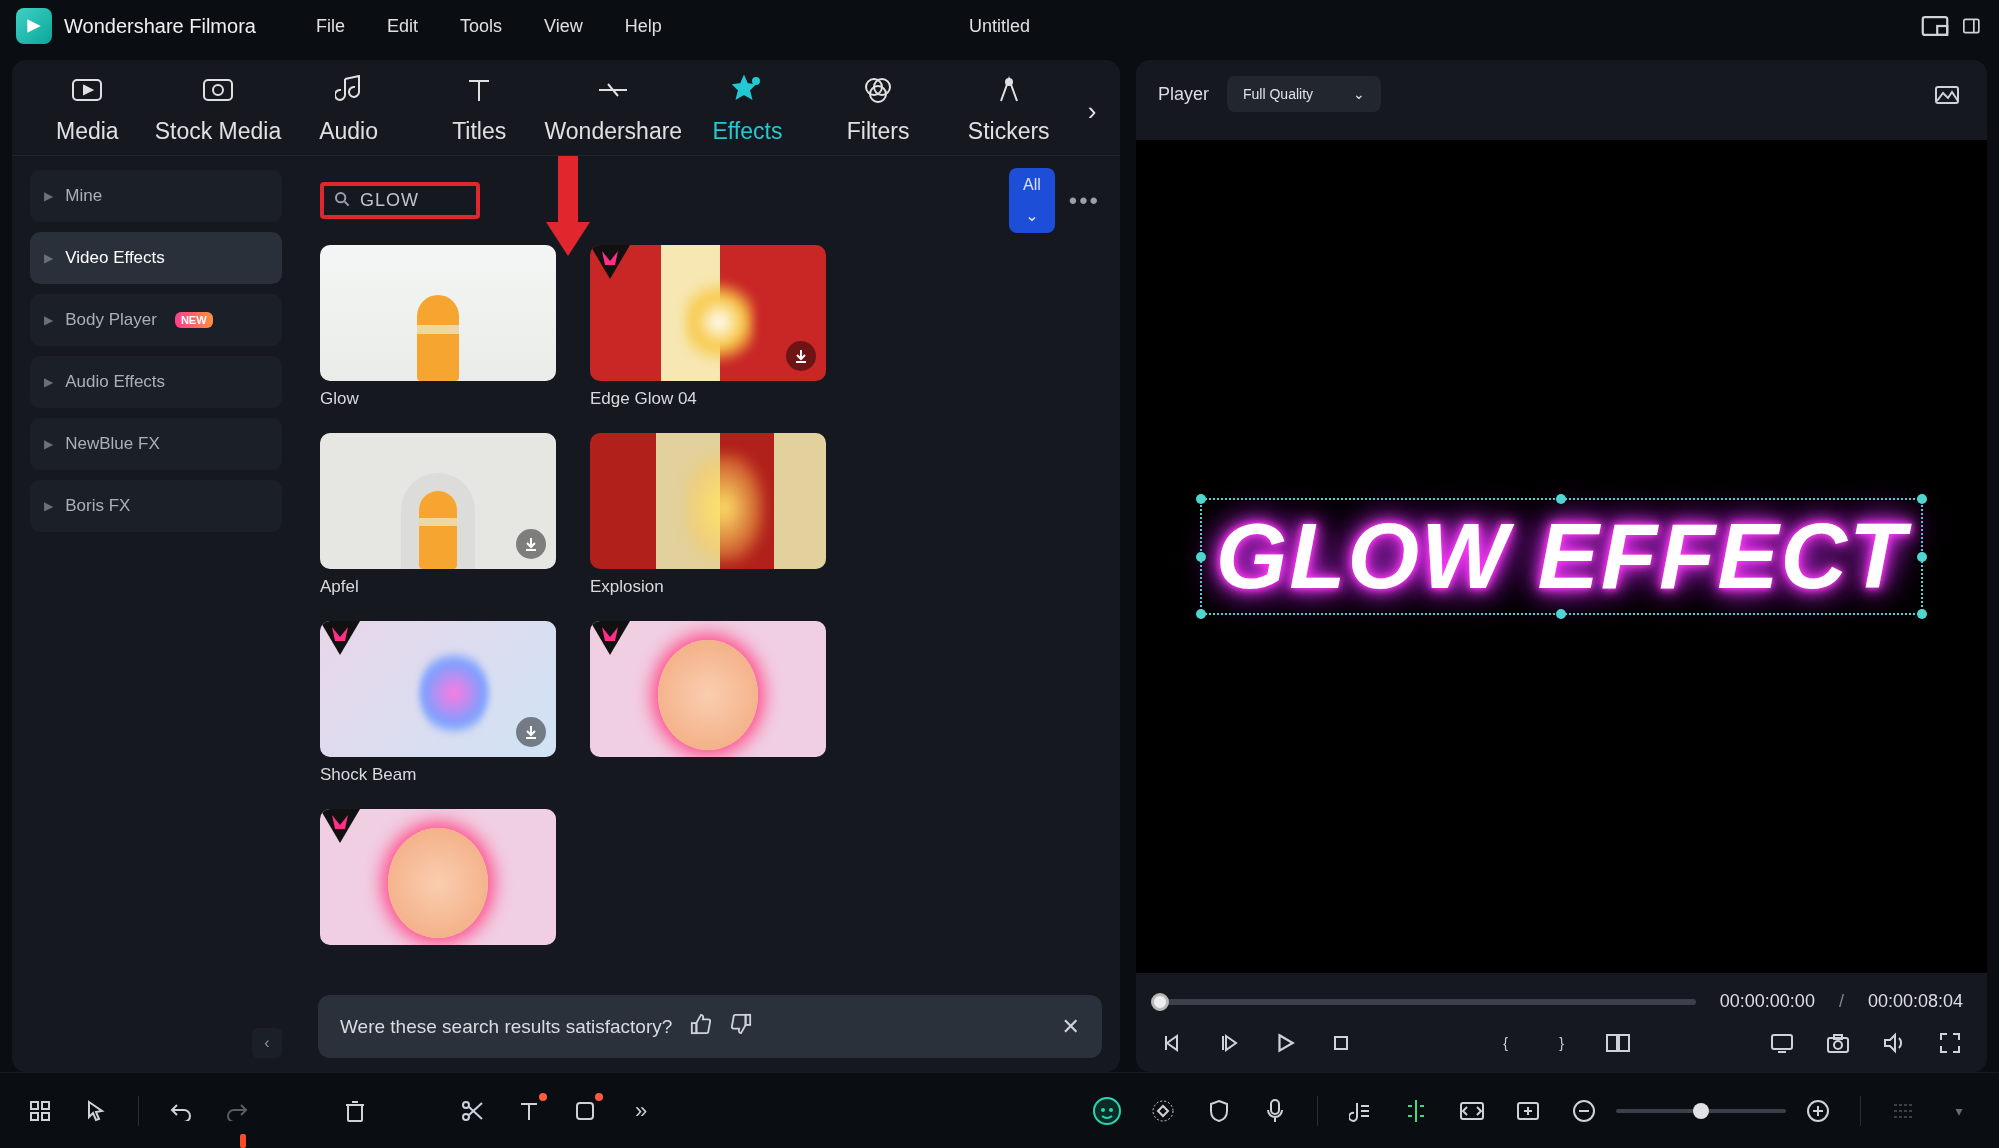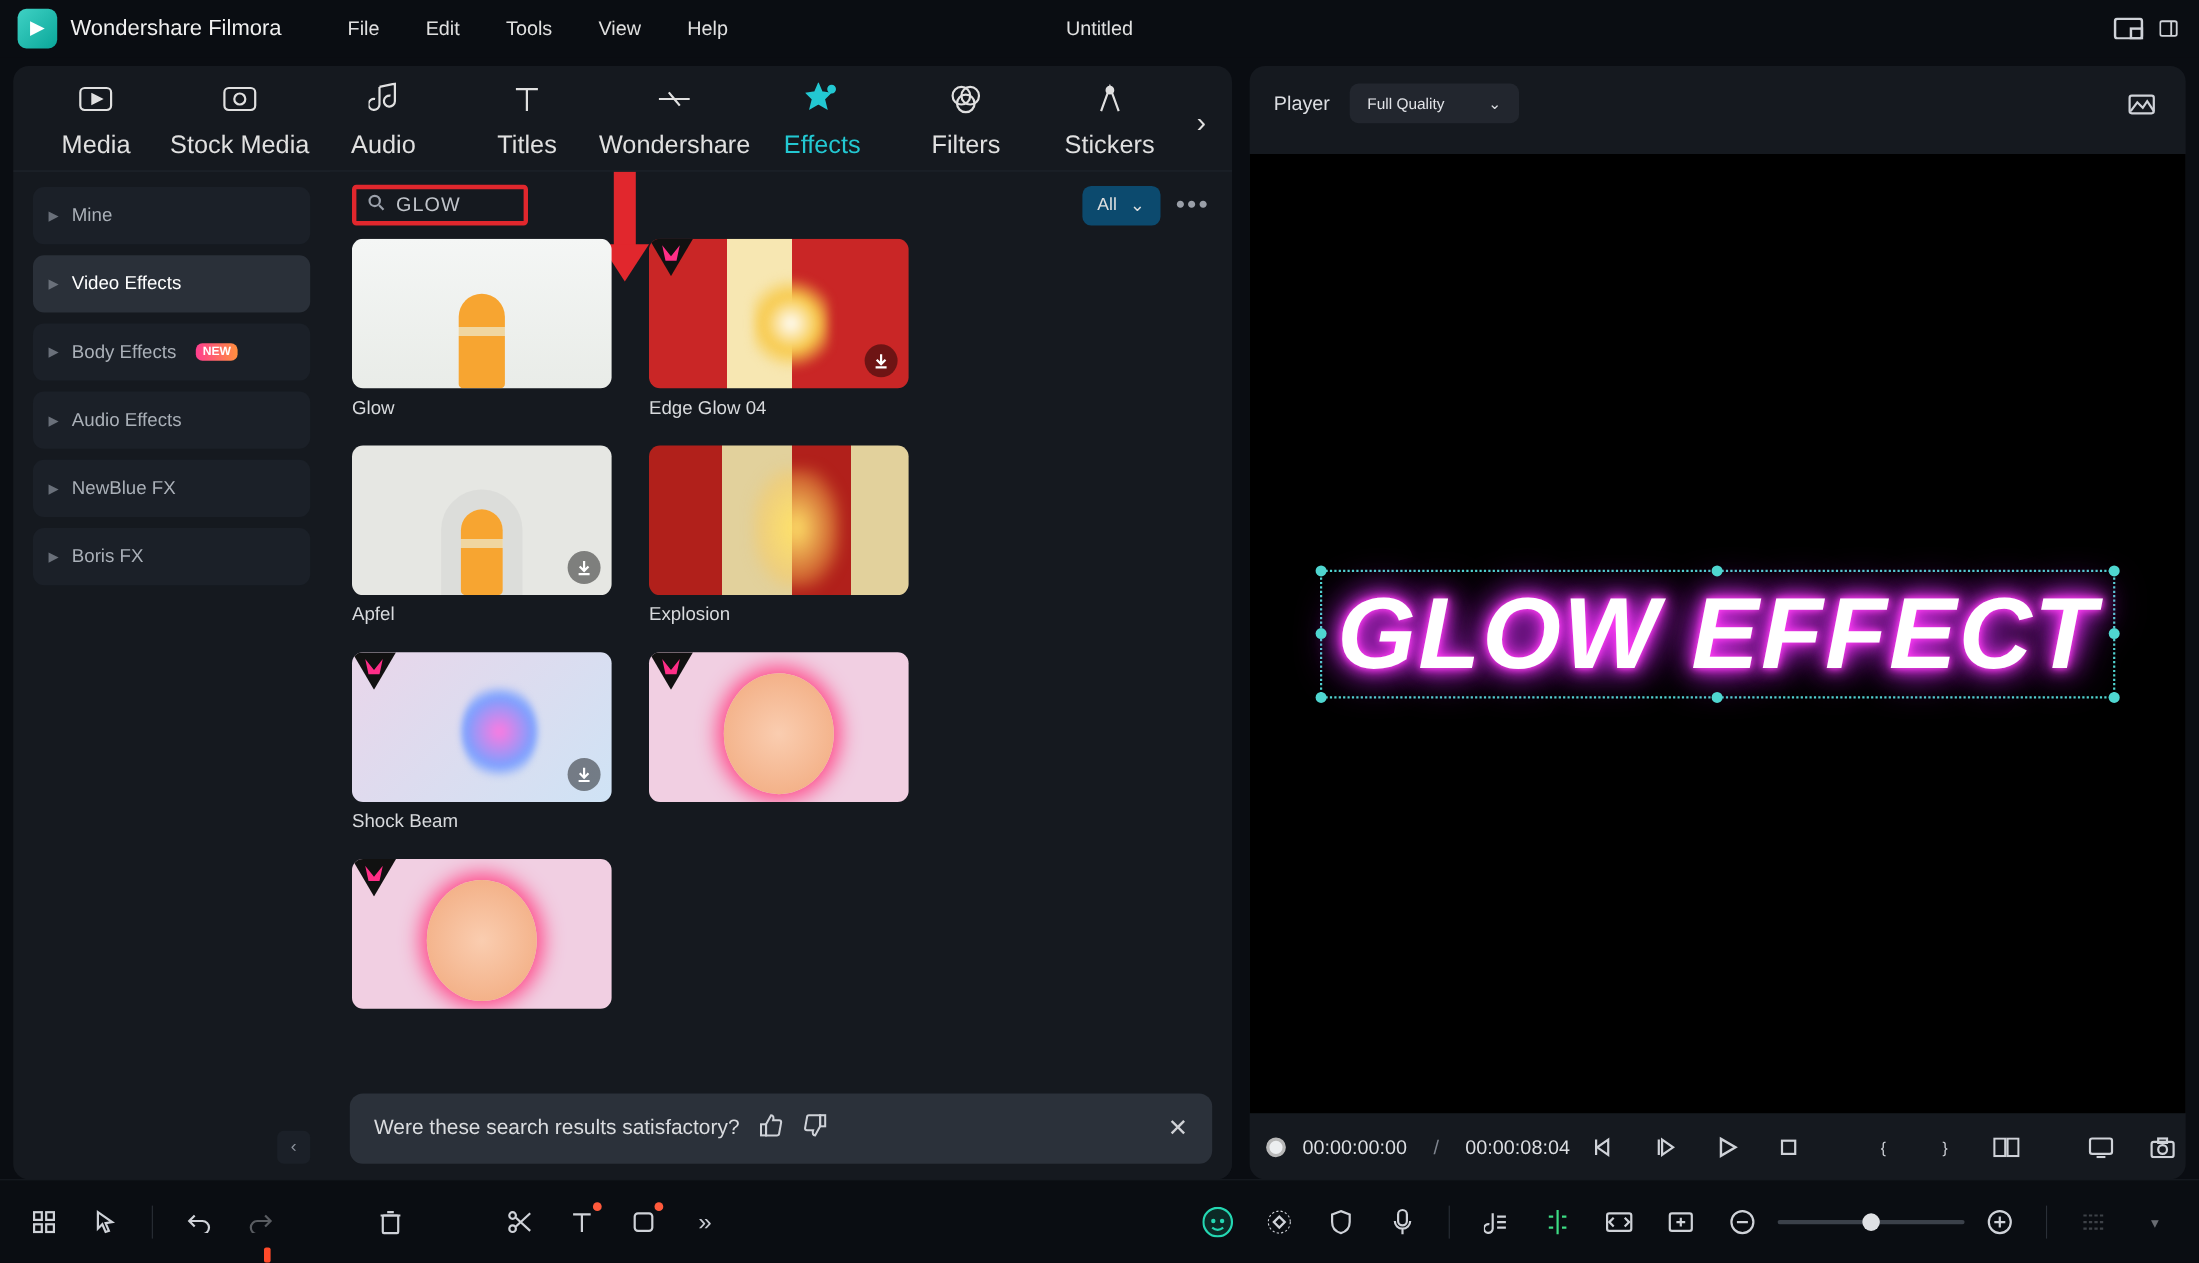--- a/index.html
+++ b/index.html
@@ -136,23 +136,23 @@
     width:160px;
   }
   .search-box .sicon{color:#8a909a;font-size:16px;}
   .search-box input{
     background:transparent;border:none;outline:none;
     color:#c0c4ca;font-size:18px;width:100%;
     font-weight:500;letter-spacing:1px;
   }
   .filter-pill {
     margin-left:auto;
-    background:#0c4a6e;border-radius:8px;
+    background:#1d4ed8;border-radius:8px;
     padding:8px 14px;display:flex;align-items:center;gap:12px;
-    color:#e0e0e0;cursor:pointer;font-size:16px;
+    color:#e0e0e0;cursor:pointer;font-size:16px;flex-direction:column;
   }
   .dotdot { font-size:24px;color:#9a9fa8;cursor:pointer;letter-spacing:2px;line-height:1;}
 
   .red-arrow {
     position:absolute;
     left: 238px; top: 0px;
     pointer-events:none;
   }
 
   .scroll-grid {
@@ -263,21 +263,21 @@
     background:#4fd6d0;}
   .sh-tl{top:-6px;left:-6px;} .sh-tr{top:-6px;right:-6px;}
   .sh-bl{bottom:-6px;left:-6px;} .sh-br{bottom:-6px;right:-6px;}
   .sh-ml{top:50%;left:-6px;transform:translateY(-50%);} 
   .sh-mr{top:50%;right:-6px;transform:translateY(-50%);} 
   .sh-tm{left:50%;top:-6px;transform:translateX(-50%);}
   .sh-bm{left:50%;bottom:-6px;transform:translateX(-50%);}
 
   .player-bottom{
     padding:18px 24px 16px 24px;
-    display:flex;flex-direction:row;gap:18px;
+    display:flex;flex-direction:column;gap:18px;
   }
   .scrubber{display:flex;align-items:center;gap:24px;}
   .scrub-track{flex:1;height:6px;background:#3b414a;border-radius:3px;position:relative;}
   .scrub-thumb{position:absolute;left:0;top:50%;transform:translate(-50%,-50%);
     width:18px;height:18px;border-radius:50%;background:#eceef0;border:3px solid #b8b8b8;}
   .timecode{font-size:18px;color:#dcdee2;}
   .tc-sep{color:#7f858f;}
   .play-controls{display:flex;align-items:center;gap:30px;}
   .pc-icon{width:26px;height:26px;display:flex;align-items:center;justify-content:center;
     color:#cfd2d8;cursor:pointer;}
@@ -418,21 +418,21 @@
         <div class="side-item">
           <span class="tri">▶</span>
           <span>Mine</span>
         </div>
         <div class="side-item sel">
           <span class="tri">▶</span>
           <span>Video Effects</span>
         </div>
         <div class="side-item">
           <span class="tri">▶</span>
-          <span>Body Effects</span>
+          <span>Body Player</span>
           <span class="badge-new">NEW</span>
         </div>
         <div class="side-item">
           <span class="tri">▶</span>
           <span>Audio Effects</span>
         </div>
         <div class="side-item">
           <span class="tri">▶</span>
           <span>NewBlue FX</span>
         </div>

